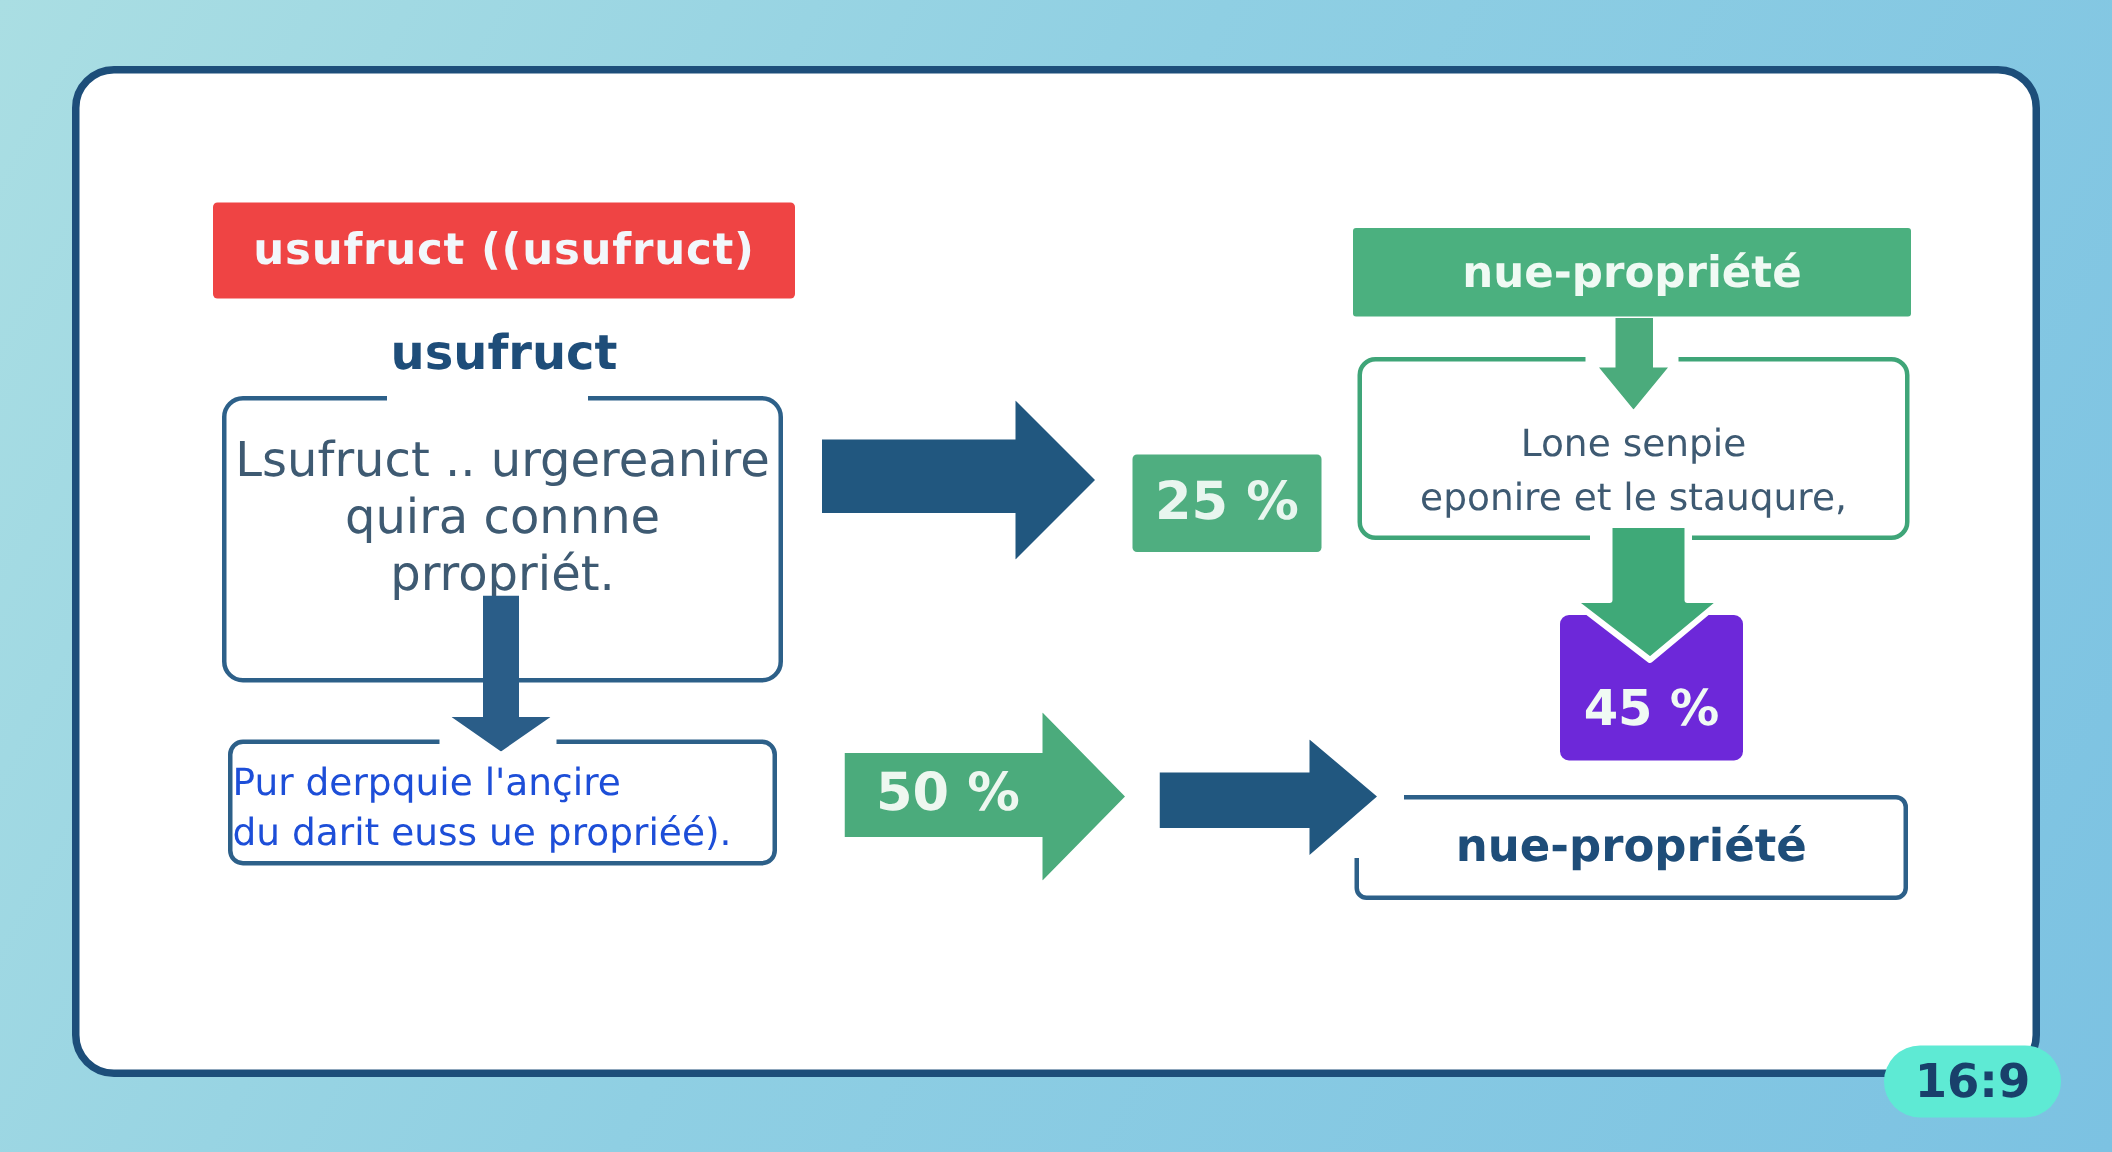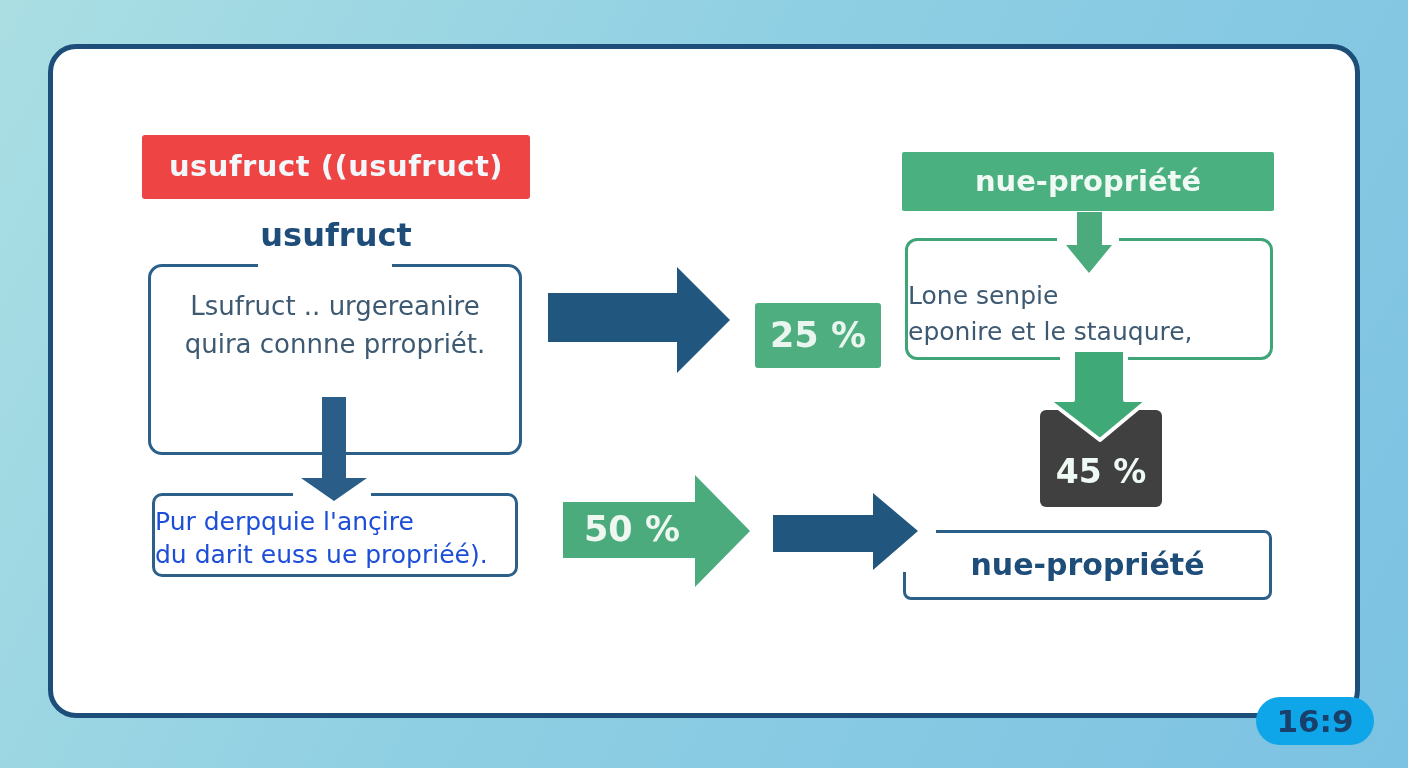--- a/index.html
+++ b/index.html
@@ -20,64 +20,64 @@
     font-size:29px; font-weight:bold; text-align:center; line-height:62px;
     letter-spacing:0.5px; z-index:2;
   }
   .title-usufruct {
     left:142px; top:216px; width:388px; text-align:center;
     color:#1e4d79; font-size:32px; font-weight:bold; z-index:2;
   }
   .box-blue1 {
     left:148px; top:264px; width:374px; height:191px;
     border:3px solid #2d6089; border-radius:14px; z-index:1;
-    color:#3e5a72; font-size:26px; text-align:center;
+    color:#3e5a72; font-size:32px; text-align:center;
     padding-top:20px; line-height:38px;
   }
   .box-blue2 {
     left:152px; top:493px; width:366px; height:84px;
     border:3px solid #2d6089; border-radius:10px; z-index:1;
     color:#1d4ed8; font-size:25px; text-align:left;
     padding-top:9px; line-height:33px;
   }
   .hdr-green {
     left:902px; top:152px; width:372px; height:59px;
     background:#4bb07f; border-radius:2px; color:#f0faf4;
     font-size:29px; font-weight:bold; text-align:center; line-height:58px; z-index:2;
   }
   .box-green {
     left:905px; top:238px; width:368px; height:122px;
     border:3px solid #3fa578; border-radius:12px; z-index:1;
-    color:#3e5a72; font-size:25px; text-align:left;
+    color:#3e5a72; font-size:25px; text-align:center;
     padding-top:37px; line-height:36px;
   }
   .box-blue4 {
     left:903px; top:530px; width:369px; height:70px;
     border:3px solid #2d6089; border-radius:8px; z-index:1;
     color:#1e4d79; font-size:30px; font-weight:bold;
     text-align:center; line-height:64px;
   }
   .pct25 {
     left:755px; top:303px; width:126px; height:65px;
     background:#4fae80; border-radius:3px; color:#e9f6ef;
     font-size:35px; font-weight:bold; text-align:center; line-height:65px; z-index:2;
   }
   .pct45 {
     left:1040px; top:410px; width:122px; height:97px;
-    background:#404040; border-radius:6px; color:#f0faf4;
+    background:#6d28d9; border-radius:6px; color:#f0faf4;
     font-size:33px; font-weight:bold; text-align:center;
     padding-top:42px; z-index:2;
   }
   .pct50-label {
     left:578px; top:509px; width:108px; text-align:center;
     color:#eef7f0; font-size:35px; font-weight:bold; z-index:4;
   }
   .badge {
     left:1256px; top:697px; width:118px; height:48px;
-    background:#0ea5e9; border-radius:26px; color:#19406b;
+    background:#5eead4; border-radius:26px; color:#19406b;
     font-size:31px; font-weight:bold; text-align:center; line-height:48px; z-index:6;
   }
   .gap { background:#ffffff; z-index:2; }
   .gap1 { left:258px; top:261px; width:134px; height:9px; }
   .gap2 { left:293px; top:489px; width:78px; height:9px; }
   .gap3 { left:1057px; top:234px; width:62px; height:9px; }
   .gap4 { left:1060px; top:355px; width:68px; height:9px; }
   .gap5 { left:899px; top:526px; width:37px; height:46px; }
   svg.arrow { position:absolute; z-index:3; display:block; }
 </style>

